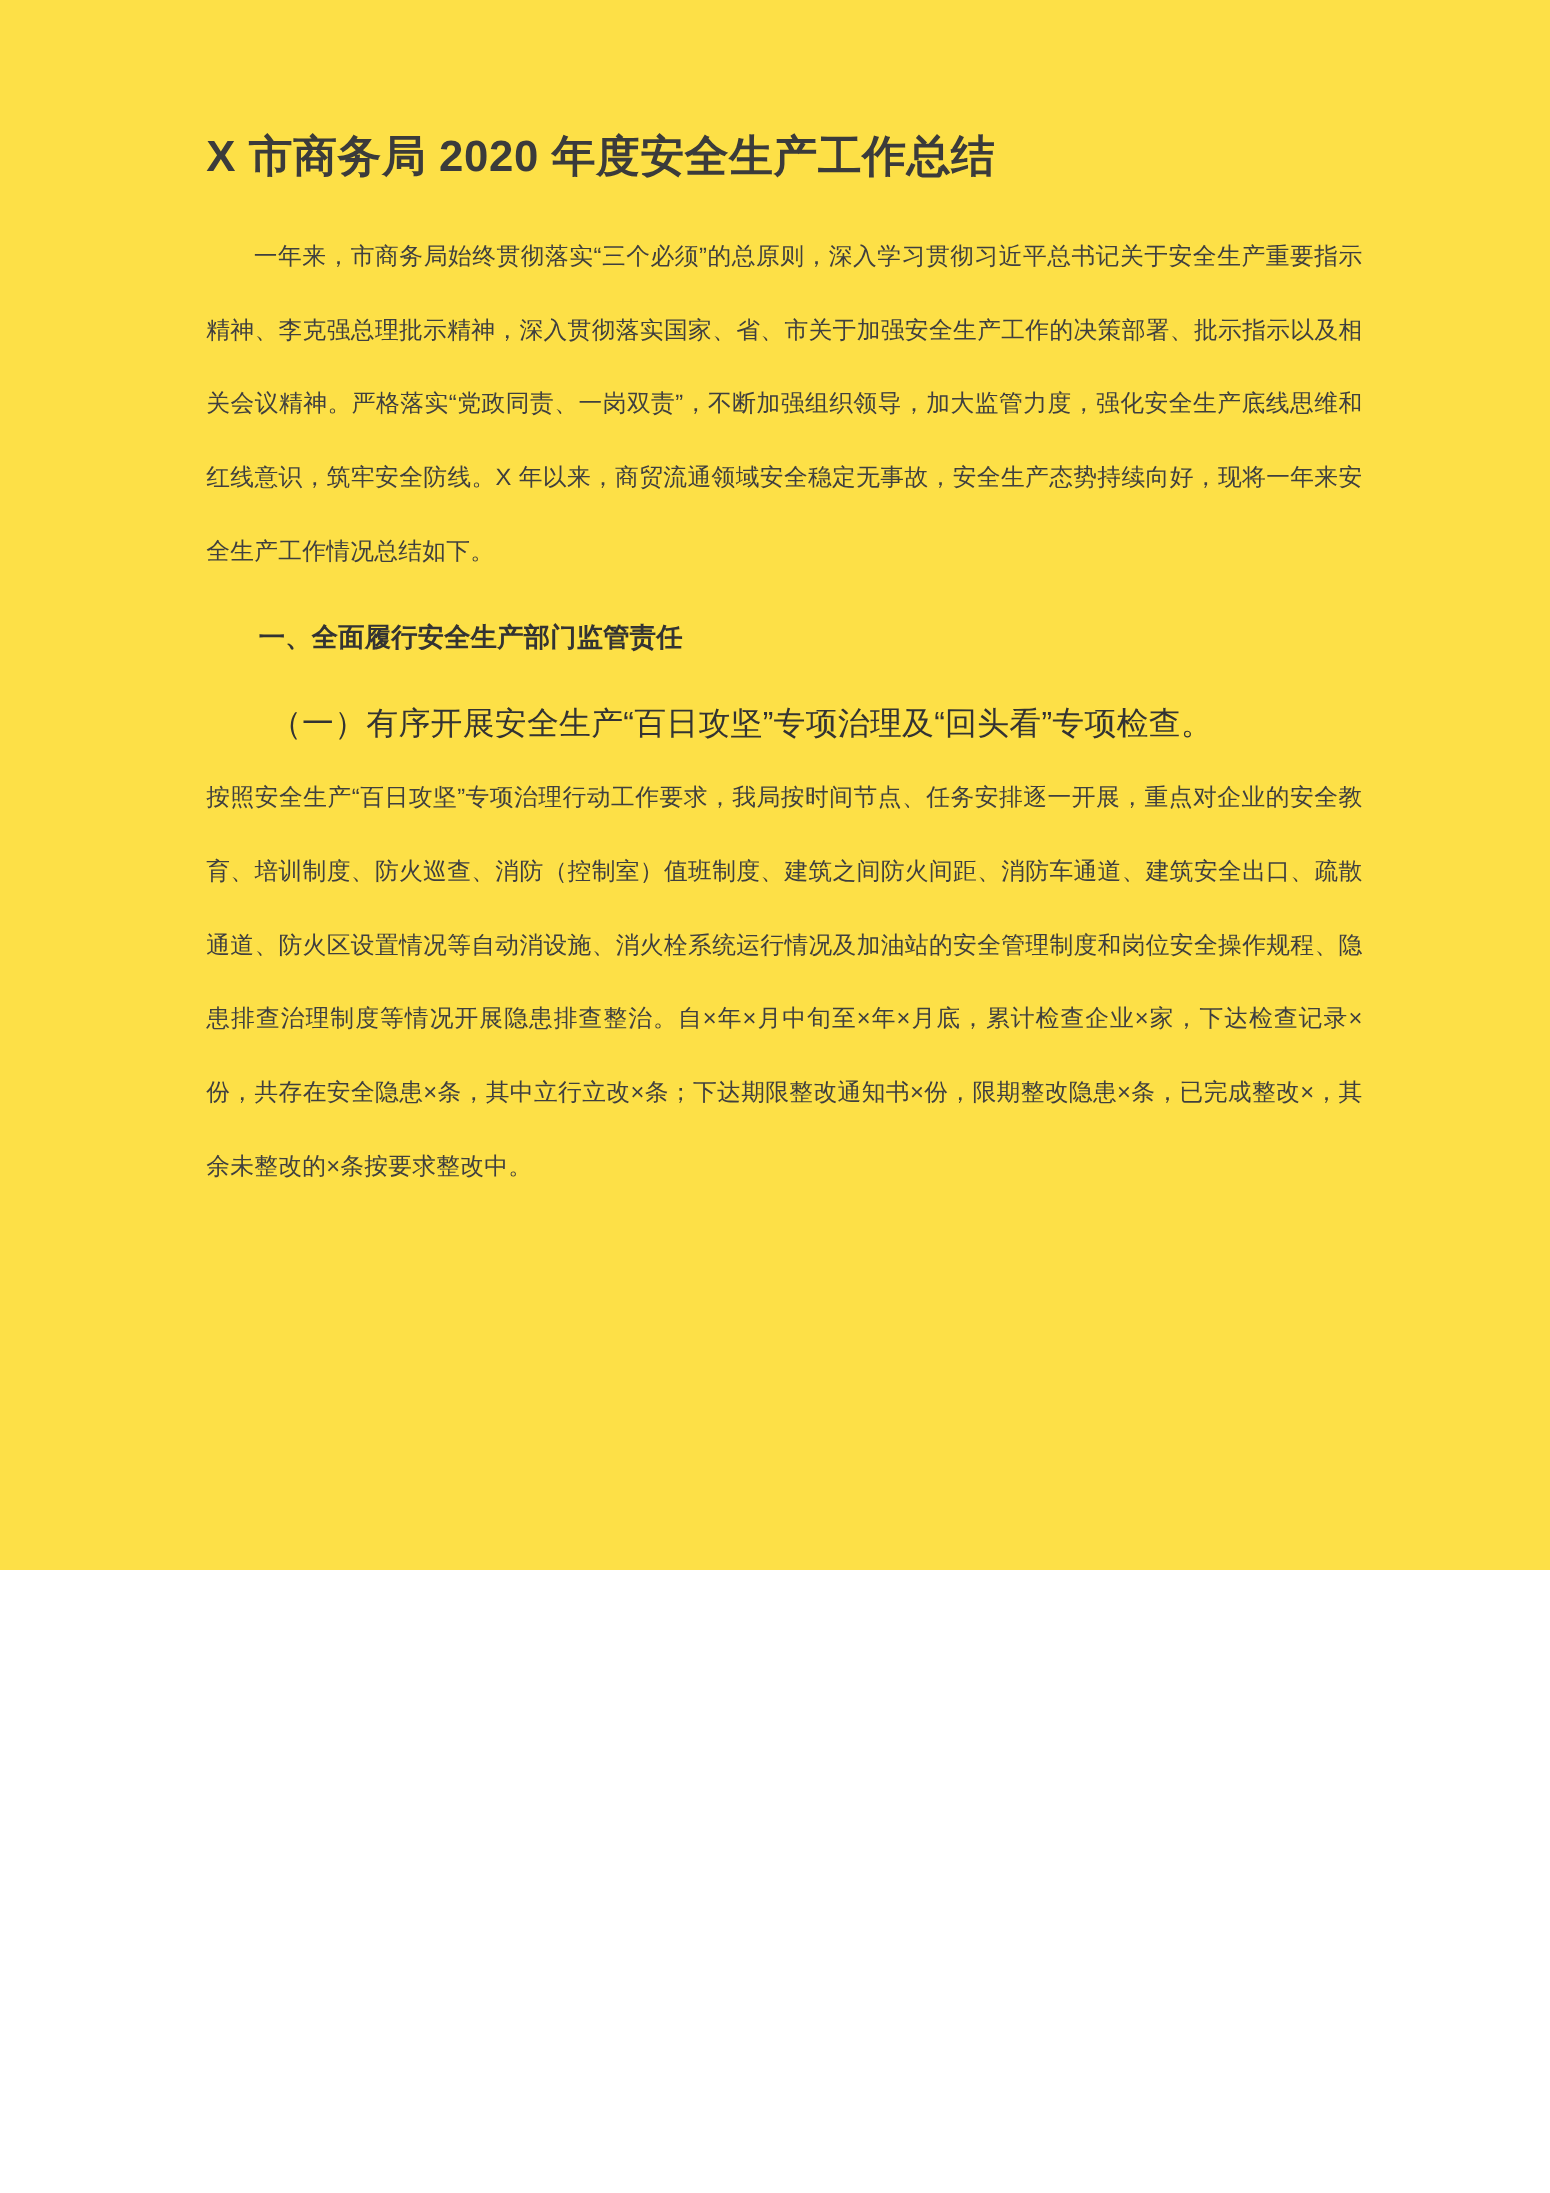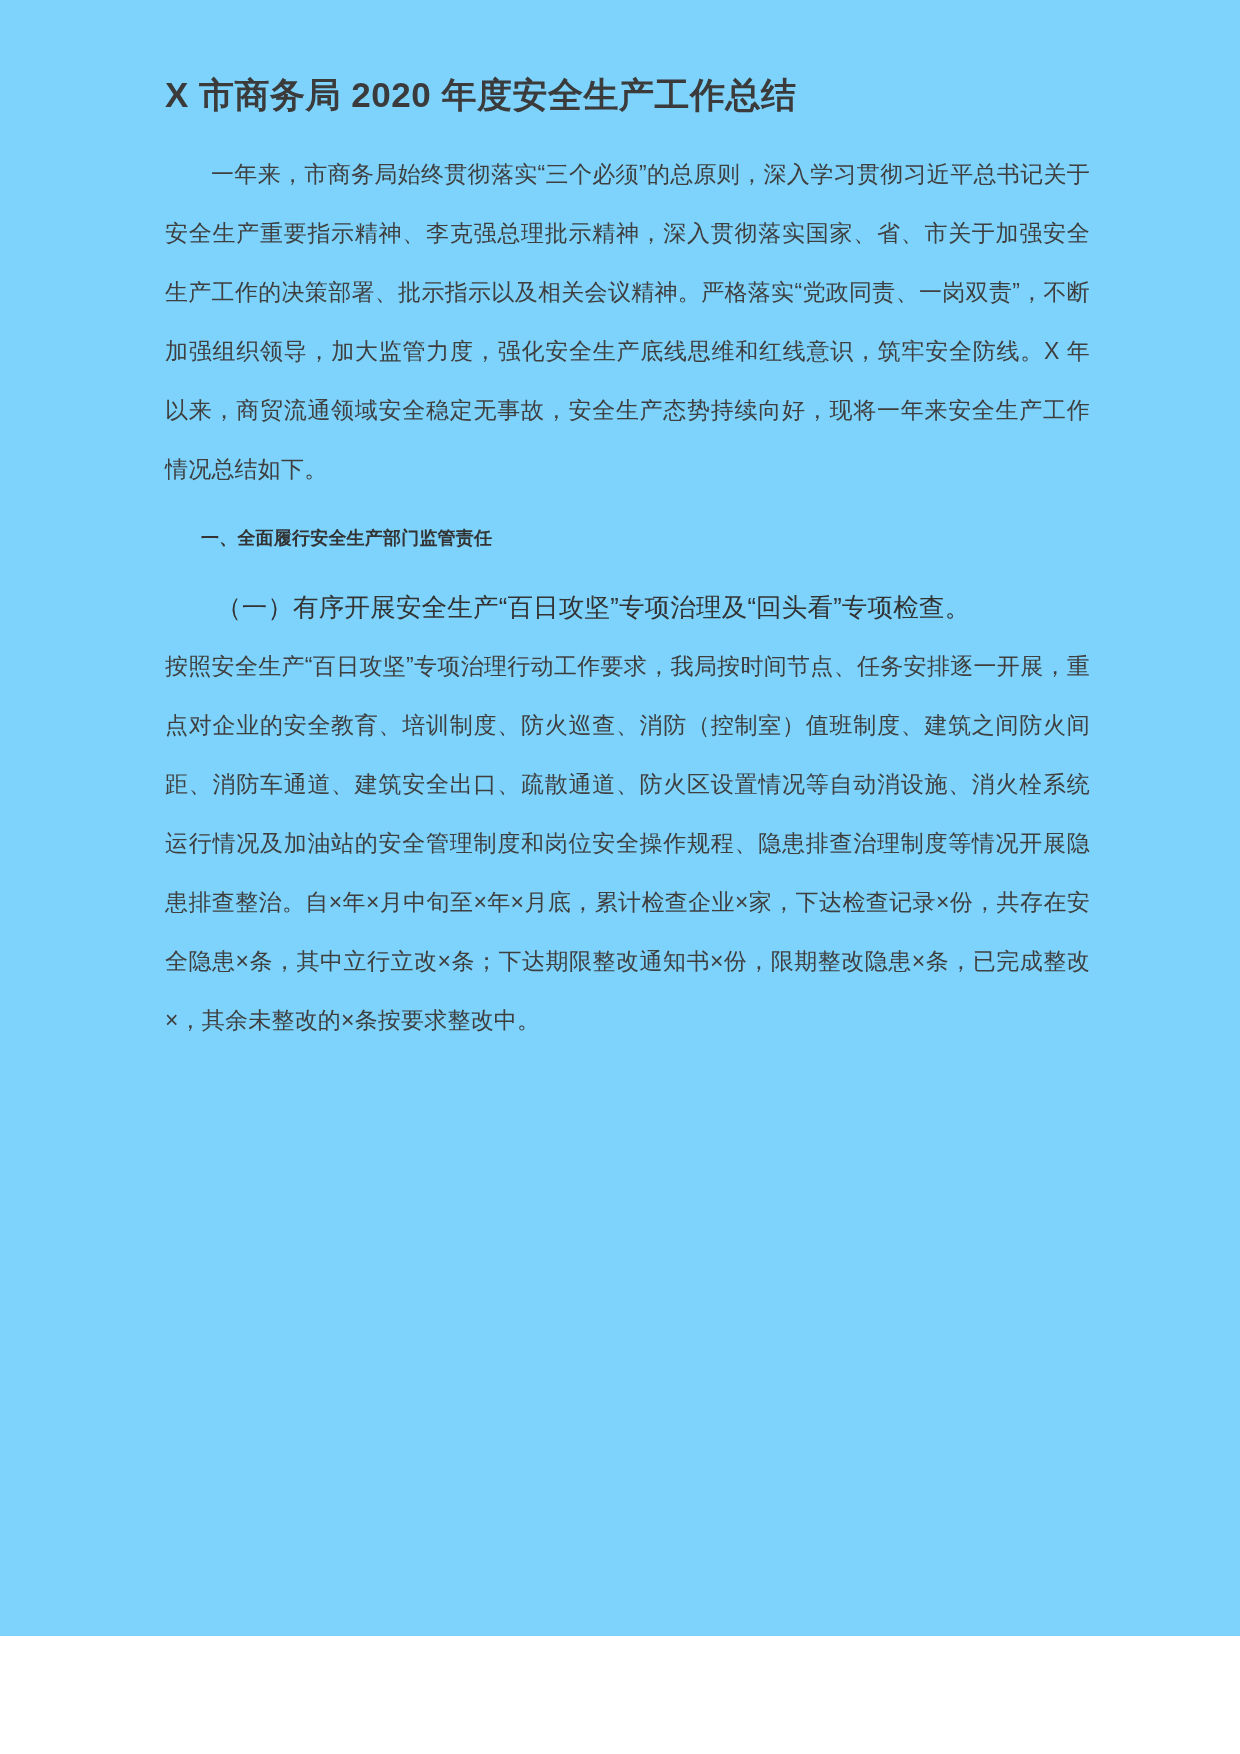--- a/index.html
+++ b/index.html
@@ -3,51 +3,51 @@
 <meta charset="utf-8">
 <style>
   html, body {
     margin: 0;
     padding: 0;
     background: #ffffff;
   }
   .page {
     position: relative;
     width: 1240px;
-    height: 1636px;
-    background: #7dd3fc;
+    height: 1256px;
+    background: #fde047;
     box-sizing: border-box;
-    padding: 70px 150px 0 165px;
+    padding: 101px 150px 0 165px;
     font-family: "Liberation Sans", "DejaVu Sans", sans-serif;
     color: #3a3a3a;
     overflow: hidden;
   }
   .doc-title {
     font-size: 35px;
     font-weight: bold;
     color: #3b3b3b;
     letter-spacing: 0.5px;
     line-height: 1.4;
     margin: 0 0 26px 0;
     white-space: nowrap;
   }
   .para {
-    font-size: 23px;
+    font-size: 19px;
     line-height: 59px;
     color: #3f3f3f;
     text-align: justify;
     text-justify: inter-ideograph;
     margin: 0;
     letter-spacing: 0.2px;
   }
   .para.indent {
     text-indent: 2em;
   }
   .heading {
-    font-size: 18px;
+    font-size: 21px;
     font-weight: bold;
     color: #333333;
     line-height: 59px;
     margin: 0;
     text-indent: 2em;
     letter-spacing: 0.2px;
   }
   .sub-heading {
     font-size: 25.5px;
     font-weight: normal;

